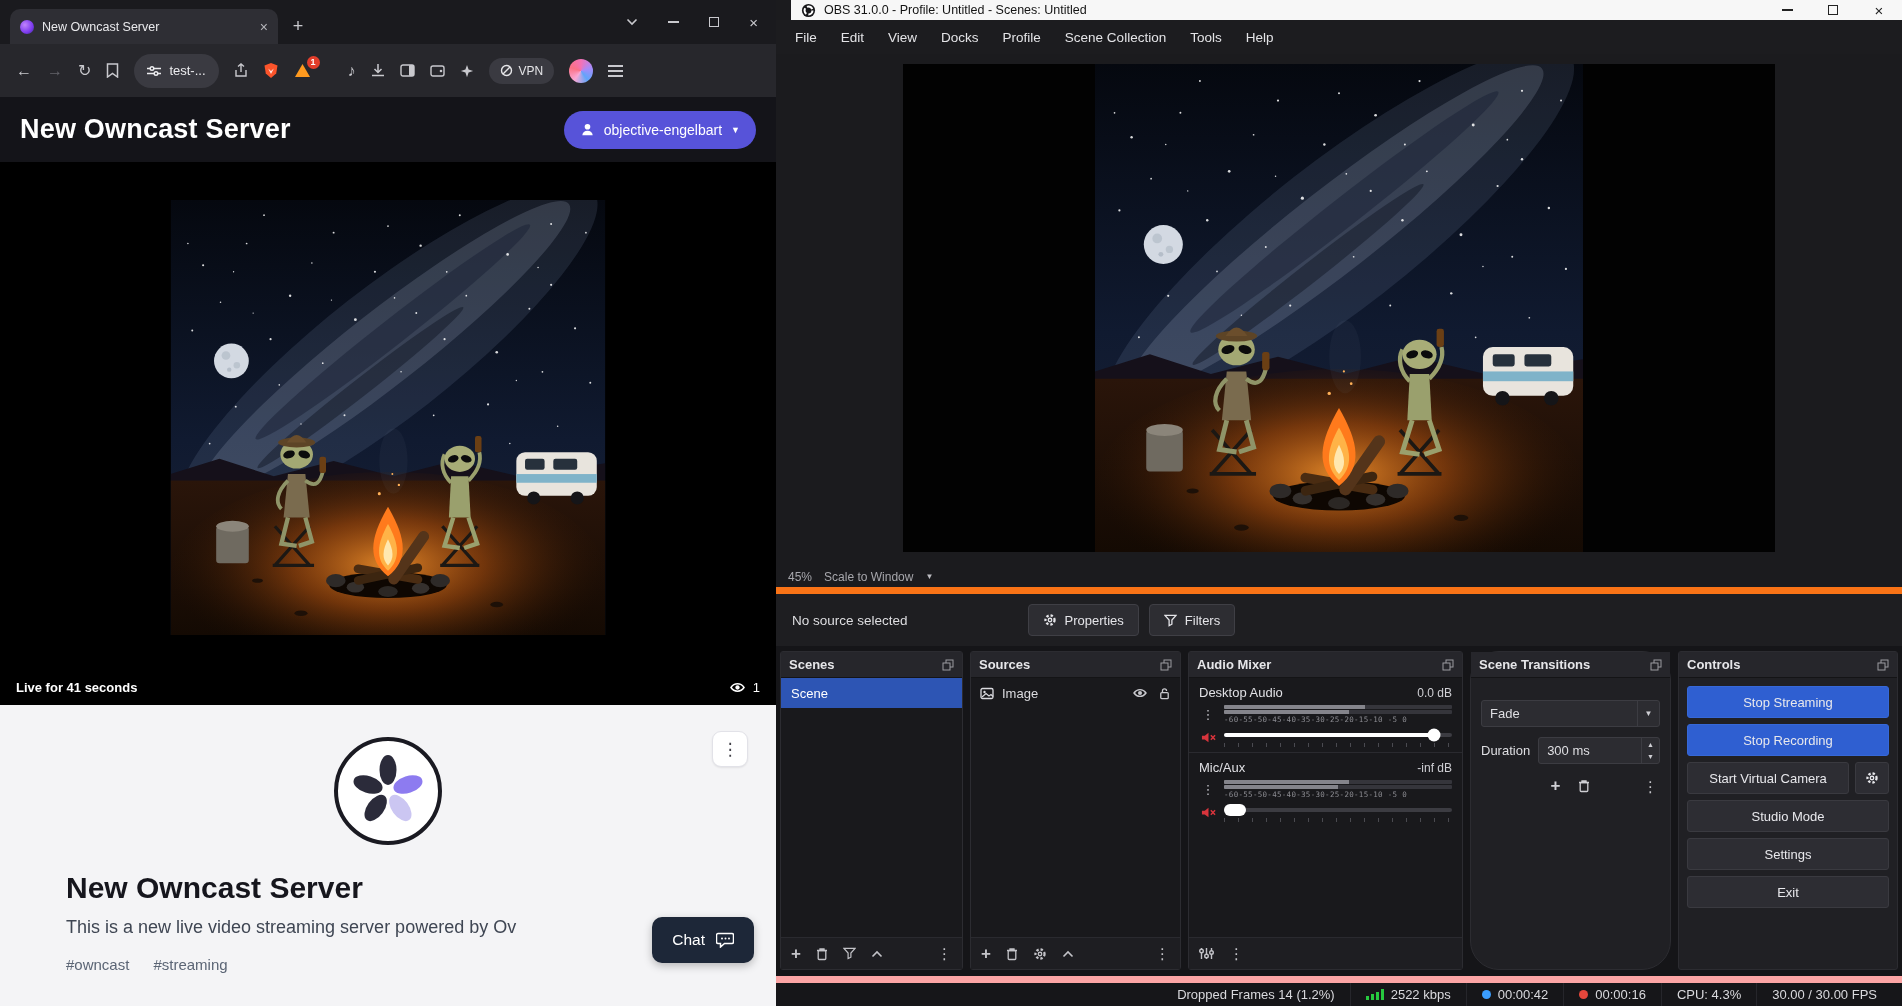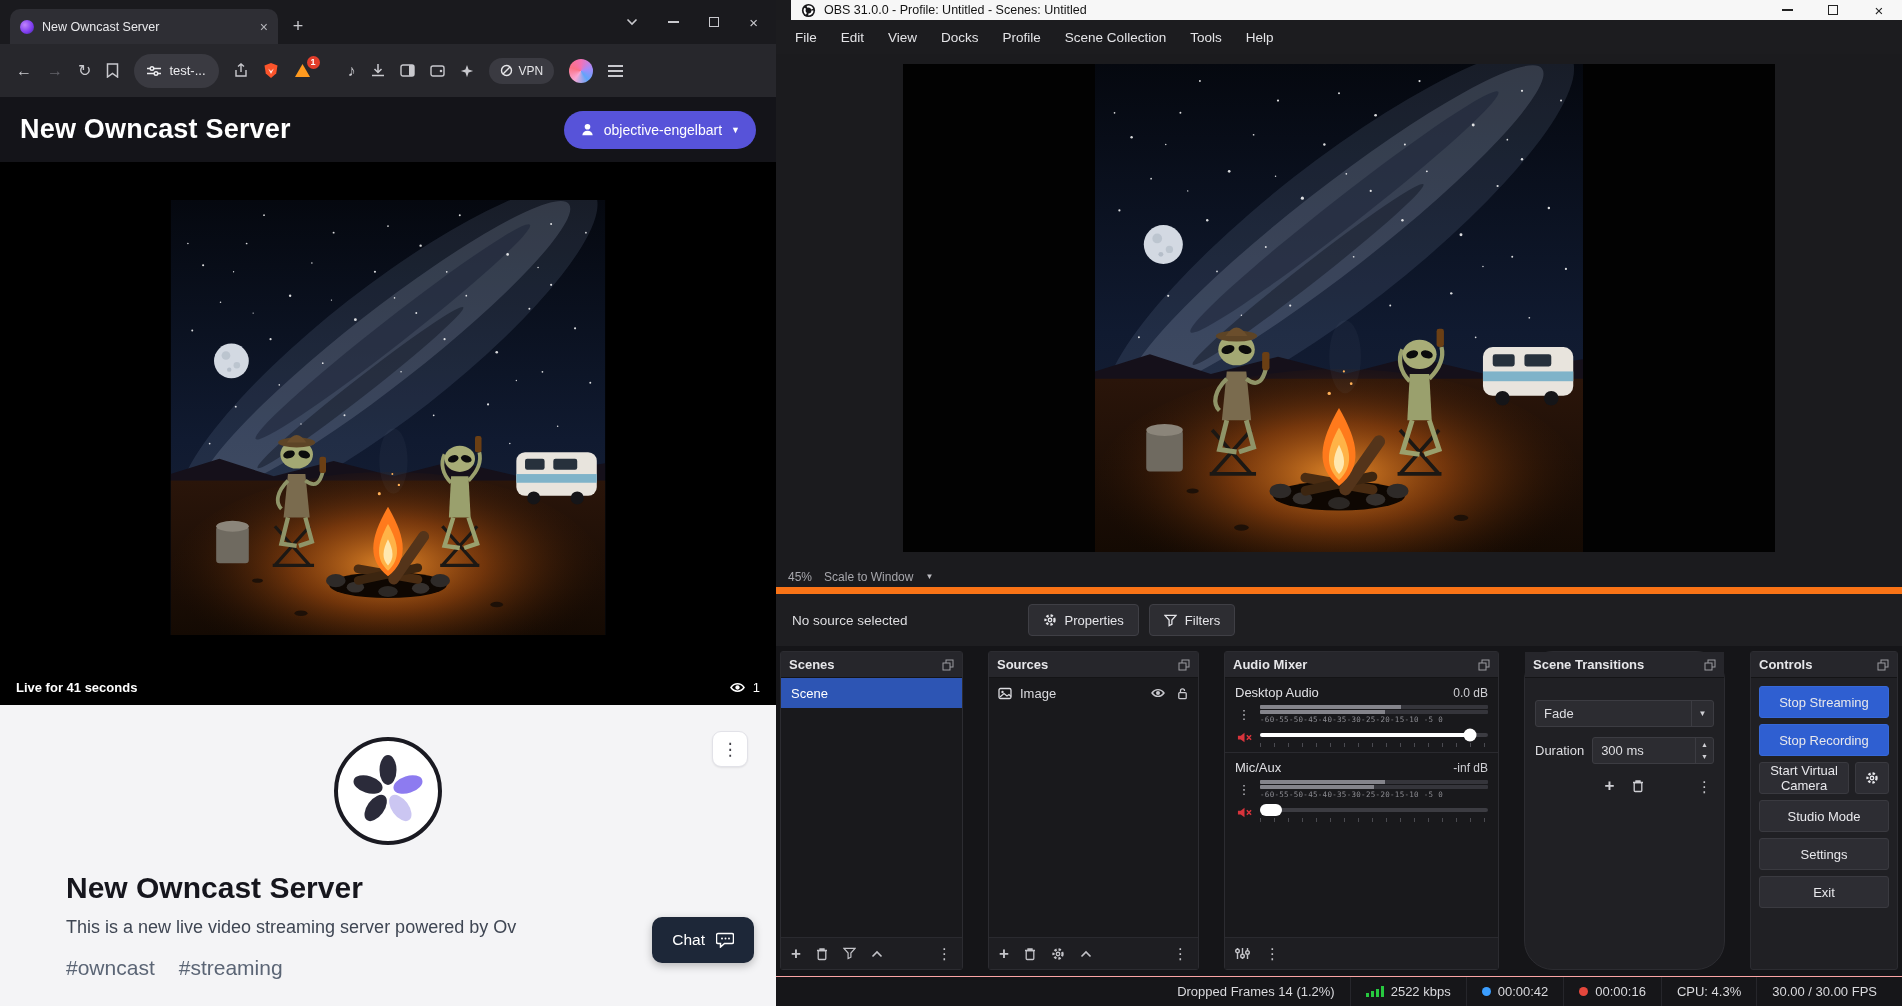--- a/index.html
+++ b/index.html
@@ -39,41 +39,41 @@
   .player{height:543px;background:#000;position:relative;flex:none;}
   .scene-wrap{position:absolute;left:50%;transform:translateX(-50%);top:38px;width:435px;height:435px;}
   .live-row{position:absolute;left:16px;right:16px;bottom:10px;display:flex;align-items:center;color:#fff;font-size:13px;font-weight:700;}
   .viewers{margin-left:auto;display:flex;align-items:center;gap:7px;font-weight:400;font-size:13px;}
 
   .about{flex:1;position:relative;padding:0 66px;background:#f4f4f6;}
   .kebab-btn{position:absolute;top:26px;right:28px;width:36px;height:36px;background:#fff;border:1px solid #e2e2e8;border-radius:9px;display:flex;align-items:center;justify-content:center;color:#3f3f46;font-size:17px;box-shadow:0 1px 2px rgba(0,0,0,.08);}
   .logo{width:112px;height:112px;margin:30px auto 0;display:block;}
   .about h2{margin-top:24px;font-size:30px;color:#16161d;font-weight:700;}
   .about p{margin-top:12px;font-size:18px;color:#3f4653;white-space:nowrap;overflow:hidden;}
-  .tags{margin-top:18px;display:flex;gap:24px;font-size:21px;color:#5b6575;}
+  .tags{margin-top:18px;display:flex;gap:24px;font-size:15px;color:#5b6575;}
   .chat-btn{position:absolute;top:212px;right:22px;height:46px;background:#1d2738;color:#fff;border:none;border-radius:10px;display:flex;align-items:center;gap:11px;padding:0 20px;font-size:15.5px;font-weight:400;box-shadow:0 3px 8px rgba(0,0,0,.25);z-index:2;}
 
   
   .obs{width:1126px;height:1006px;display:flex;flex-direction:column;background:#1b1b1e;flex:none;}
   .obs-titlebar{height:20px;background:#f7f7f7;display:flex;align-items:center;padding-left:10px;gap:8px;color:#131313;font-size:12.5px;flex:none;margin-left:15px;}
   .obs-wc{margin-left:auto;display:flex;height:100%;}
   .owc{width:46px;display:flex;align-items:center;justify-content:center;color:#222;}
   .owc .wc-max{border-color:#222;}
   .menubar{height:34px;background:#1c1c1f;display:flex;align-items:center;gap:2px;padding:0 8px;color:#e3e3e6;font-size:13.5px;flex:none;}
   .menu-item{padding:5px 11px;border-radius:4px;}
   .preview{height:512px;position:relative;background:#1b1b1e;flex:none;}
   .canvas{position:absolute;left:50%;top:10px;transform:translateX(-50%);width:872px;height:488px;background:#020202;}
   .canvas .scene{position:absolute;left:50%;top:0;transform:translateX(-50%);width:488px;height:488px;}
   .zoomrow{height:28px;display:flex;align-items:center;gap:12px;padding:0 12px;color:#a7a7ac;font-size:12px;background:#1b1b1e;border-bottom:7px solid #f97316;flex:none;}
   .zoomrow .zcaret{font-size:8px;color:#bdbdc2;}
   .srcbar{height:52px;display:flex;align-items:center;padding:0 16px;color:#dedee1;font-size:13.5px;background:#1e1e21;flex:none;gap:10px;}
   .obtn{height:32px;background:#2d2d32;border:1px solid #3f3f45;border-radius:4px;color:#e4e4e8;font-size:13px;display:flex;align-items:center;gap:8px;padding:0 14px;cursor:default;}
   .srcbar .first{margin-left:110px;}
 
-  .docks{flex:1;display:flex;gap:25px;padding:5px 4px 6px;background:#151518;min-height:0;}
+  .docks{flex:1;display:flex;gap:7px;padding:5px 4px 6px;background:#151518;min-height:0;}
   .dock{background:#202024;border:1px solid #2c2c31;border-radius:3px;display:flex;flex-direction:column;min-width:0;}
   .d-scenes{width:183px;flex:none;}
   .d-sources{width:211px;flex:none;}
   .d-mixer{width:275px;flex:none;}
   .d-trans{width:201px;flex:none;border-radius:29px;}
   .d-controls{flex:1;}
   .dock-header{height:26px;display:flex;align-items:center;padding:0 8px;color:#e6e6e9;font-size:13px;font-weight:700;background:#26262b;border-bottom:1px solid #141416;flex:none;}
   .popout{margin-left:auto;color:#9b9ba1;display:flex;}
   .dock-body{flex:1;background:#19191c;display:flex;flex-direction:column;min-height:0;}
   .dock-toolbar{height:32px;border-top:1px solid #2a2a2f;display:flex;align-items:center;gap:15px;padding:0 10px;color:#c3c3c8;background:#1e1e22;flex:none;}
@@ -114,21 +114,21 @@
   .trans-actions{position:relative;display:flex;align-items:center;justify-content:center;gap:18px;margin-top:2px;color:#cfcfd4;}
   .trans-actions .kebab{position:absolute;right:2px;}
 
   .controls-body{padding:8px;display:flex;flex-direction:column;gap:6px;flex:1;}
   .cbtn{height:32px;border-radius:3px;background:#2d2d33;border:1px solid #3a3a40;color:#e8e8ec;font-size:13px;display:flex;align-items:center;justify-content:center;cursor:default;}
   .cbtn.blue{background:#2f5fd1;border-color:#3668d8;}
   .vc-row{display:flex;gap:6px;}
   .vc-row .grow{flex:1;}
   .gearbtn{width:34px;flex:none;}
 
-  .statusbar{height:30px;background:#161619;border-top:1px solid #fca5a5;display:flex;align-items:center;color:#d9d9dd;font-size:13px;flex:none;padding-right:10px;}
+  .statusbar{height:30px;background:#161619;border-top:7px solid #fca5a5;display:flex;align-items:center;color:#d9d9dd;font-size:13px;flex:none;padding-right:10px;}
   .sb-item{display:flex;align-items:center;gap:7px;padding:0 15px;height:100%;border-left:1px solid #26262b;white-space:nowrap;}
   .sb-item.first{margin-left:auto;border-left:none;}
   .sig{display:flex;align-items:flex-end;gap:2px;}
   .sig i{width:3px;background:#27c93f;display:block;}
   .sig .b1{height:4px;} .sig .b2{height:6px;} .sig .b3{height:8px;} .sig .b4{height:11px;}
   .dot{width:9px;height:9px;border-radius:50%;display:inline-block;}
   .dot.blue{background:#3b9eff;} .dot.red{background:#e5473c;}
   svg{display:block;}
 </style>
 </head>

